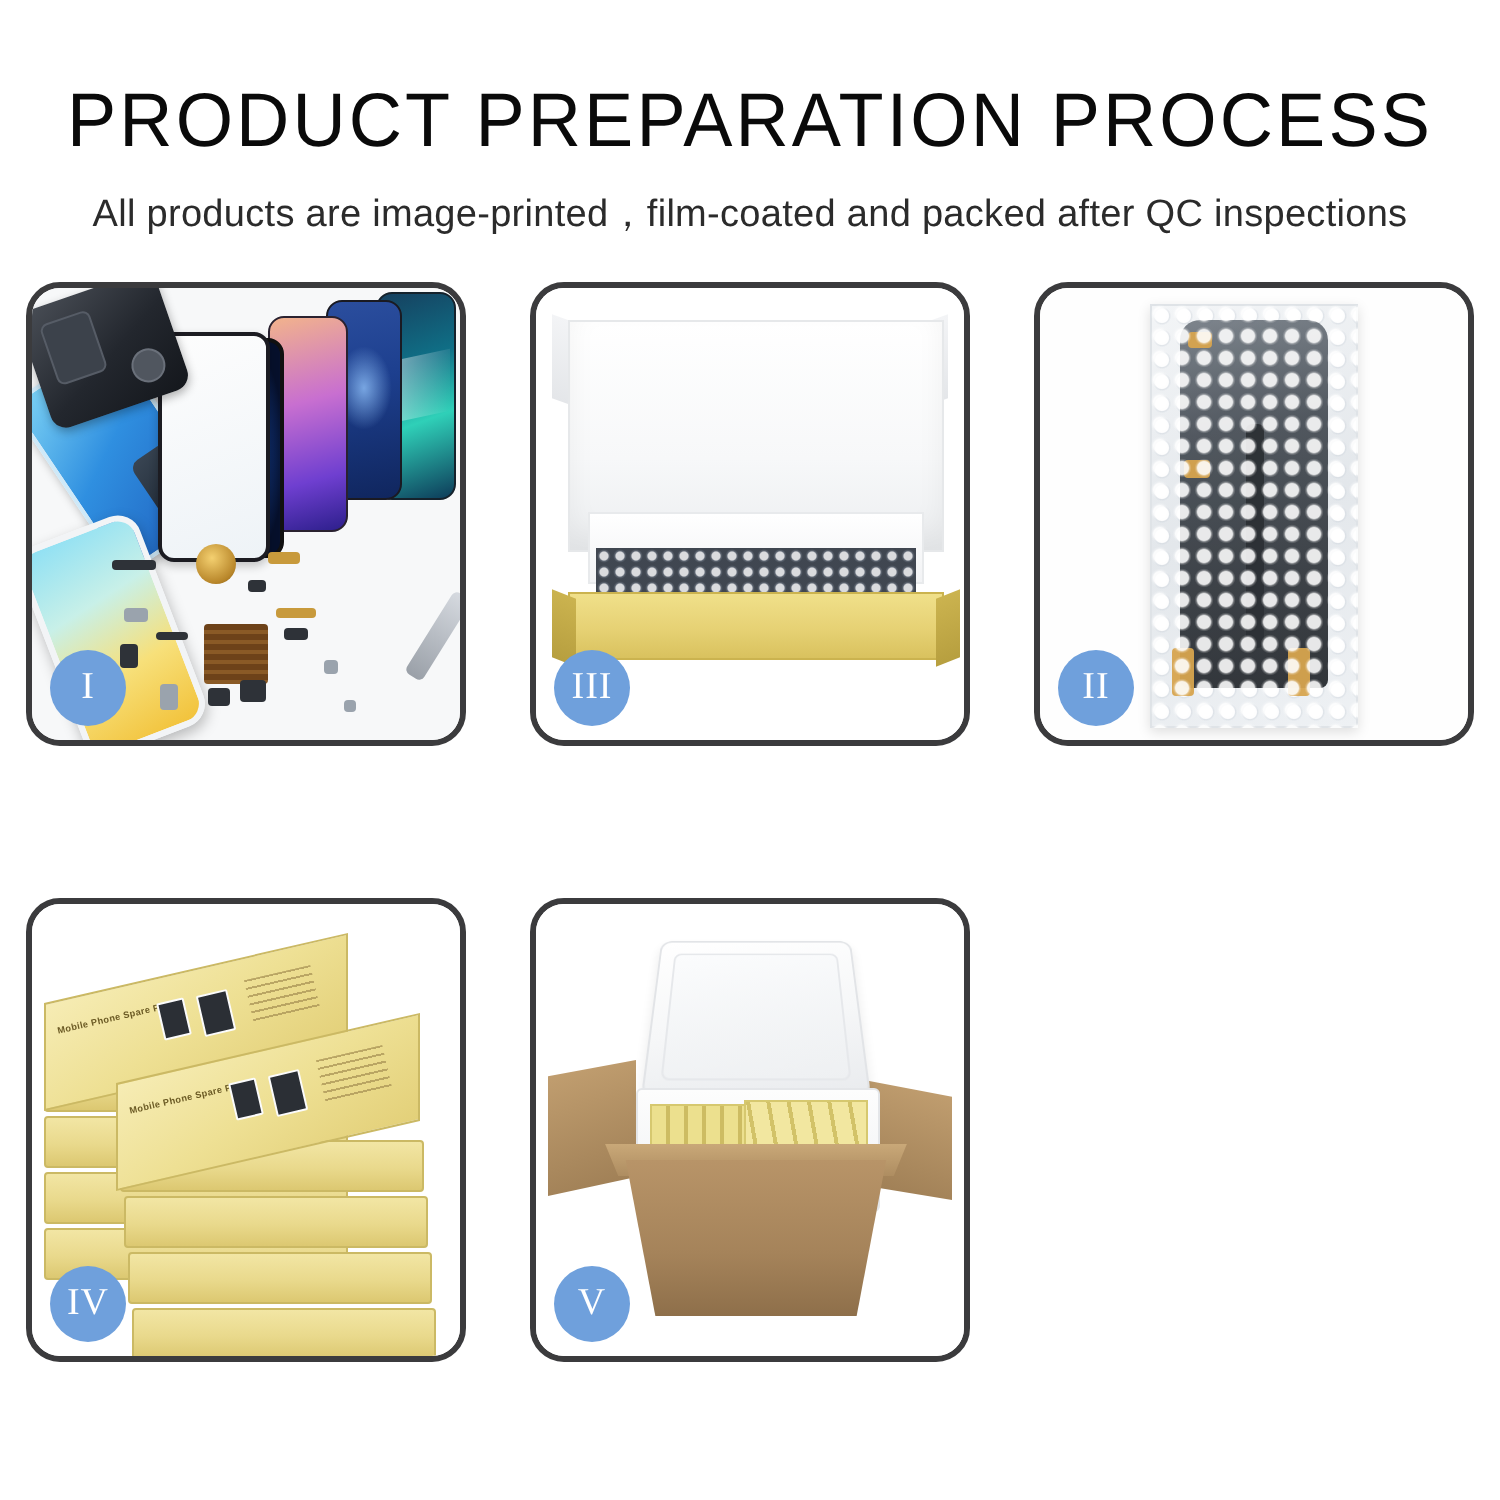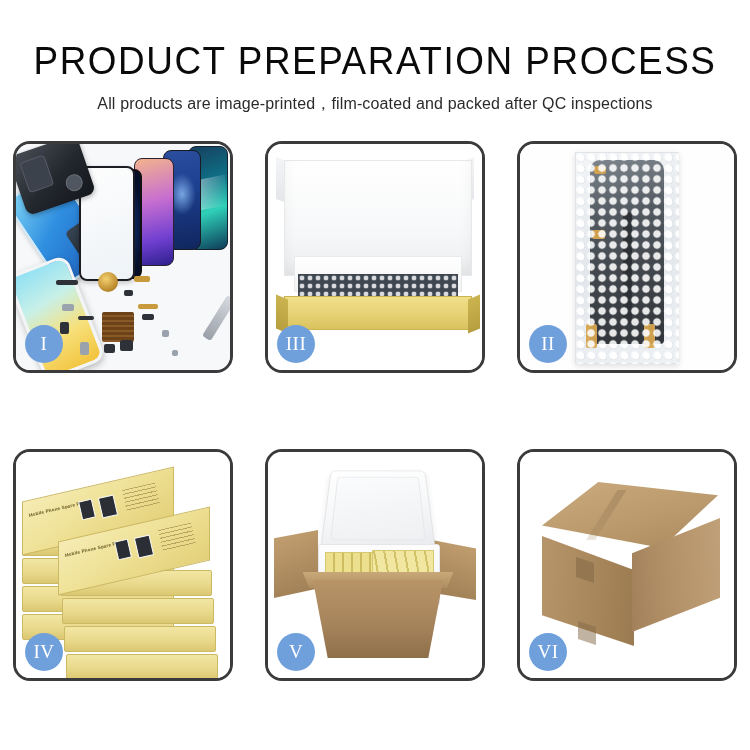--- a/index.html
+++ b/index.html
@@ -18,21 +18,21 @@
     font-size: 38px;
     font-weight: 400;
     letter-spacing: 1.6px;
     color: #0a0a0a;
     line-height: 1.05;
     transform: scaleX(0.97);
     white-space: nowrap;
   }
   .subtitle {
     margin-top: 12px;
-    font-size: 16px;
+    font-size: 19px;
     font-weight: 400;
     color: #2b2b2b;
     letter-spacing: 0.15px;
     white-space: nowrap;
   }
 
   
   .grid {
     position: absolute;
     left: 13px; top: 141px;
@@ -445,26 +445,15 @@
         <div class="foamLid5"></div>
         <div class="foamBody5"></div>
         <div class="ybars5"></div>
         <div class="ybars5b"></div>
         <div class="rimTop5"></div>
         <div class="cartonBody5"></div>
       </div>
       <div class="badge">V</div>
     </div>
 
-    <div class="panel">
-      <div class="stage p6">
-        <div class="c6top"></div>
-        <div class="c6seam"></div>
-        <div class="c6left"></div>
-        <div class="c6right"></div>
-        <div class="c6tapeA"></div>
-        <div class="c6tapeB"></div>
-      </div>
-      <div class="badge">VI</div>
-    </div>
 
   </div>
 </div>
 
 </body></html>

